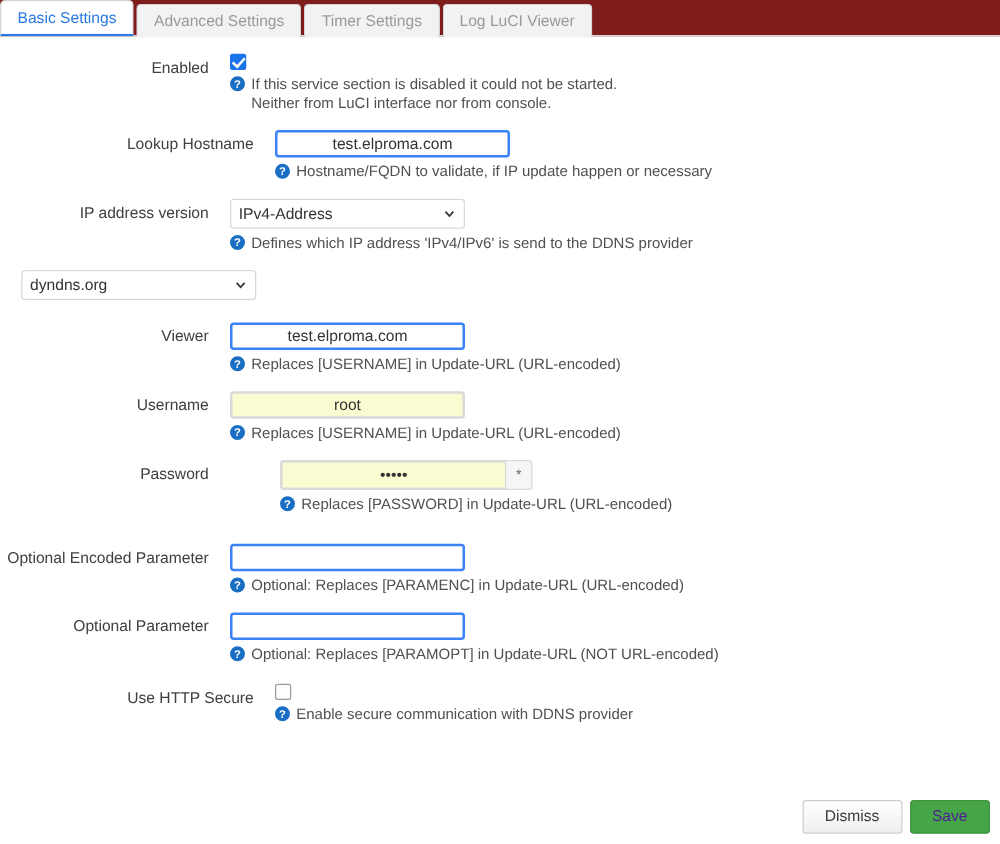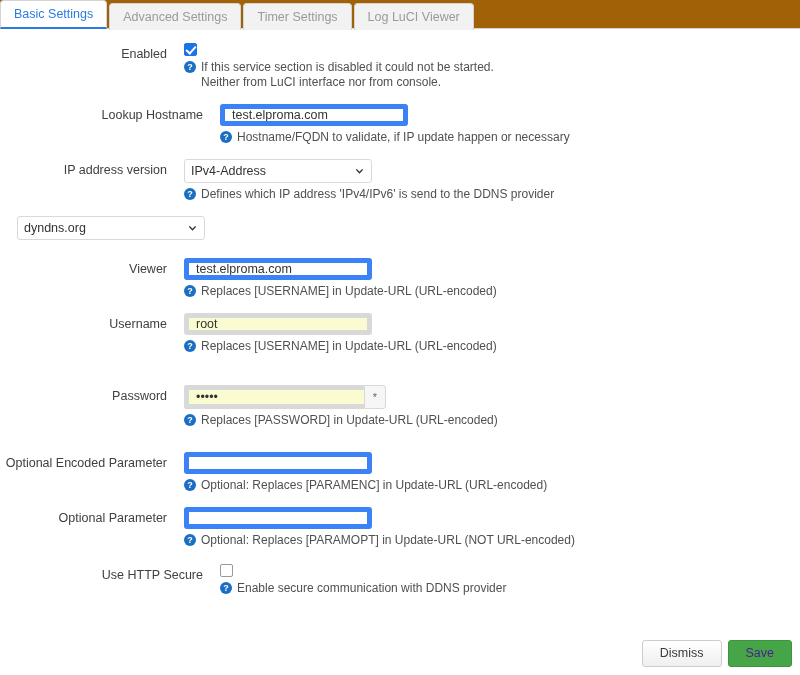--- a/index.html
+++ b/index.html
@@ -19,21 +19,21 @@
 
   
   .tabbar {
     position: relative;
     height: 28px;
     padding: 0;
     margin: 0;
     display: flex;
     align-items: flex-end;
     border-bottom: 1px solid #d4d4d4;
-    background: #a16207;
+    background: #7f1d1d;
   }
   .tab {
     position: relative;
     padding: 5px 13px 5px 13px;
     font-size: 12.5px;
     line-height: 16px;
     color: #9a9a9a;
     background: #f2f2f2;
     border: 1px solid #d4d4d4;
     border-bottom: none;
@@ -77,28 +77,29 @@
 
   .ctrl-line {
     display: flex;
     align-items: center;
   }
 
   input.txt {
     width: 180px;
     height: 22px;
     box-sizing: border-box;
-    border: 5px solid #3b82f6;
+    border: 2px solid #3b82f6;
     border-radius: 3px;
     padding: 2px 7px;
     font-family: "Liberation Sans", sans-serif;
     font-size: 12.5px;
     color: #333333;
     background: #ffffff;
     outline: none;
+    text-align: center;
   }
   input.txt.autofill {
     background: #fbfbd2;
     border-color: #d9d9d9;
   }
   input.txt.wide {
     width: 188px;
   }
 
   select.sel {
@@ -334,21 +335,21 @@
     <div class="label-col">Username</div>
     <div class="field-col">
       <input class="txt wide autofill" type="text" value="root" style="">
       <div class="help">
         <span class="qicon">?</span>
         <span class="help-txt">Replaces [USERNAME] in Update-URL (URL-encoded)</span>
       </div>
     </div>
   </div>
 
-  <div class="row" style="margin-top:31px;">
+  <div class="row" style="margin-top:14px;gap:40px;">
     <div class="label-col">Password</div>
     <div class="field-col">
       <div class="pw-wrap">
         <input class="txt autofill" type="text" value="•••••" style="">
         <button class="pw-toggle">*</button>
       </div>
       <div class="help">
         <span class="qicon">?</span>
         <span class="help-txt">Replaces [PASSWORD] in Update-URL (URL-encoded)</span>
       </div>

